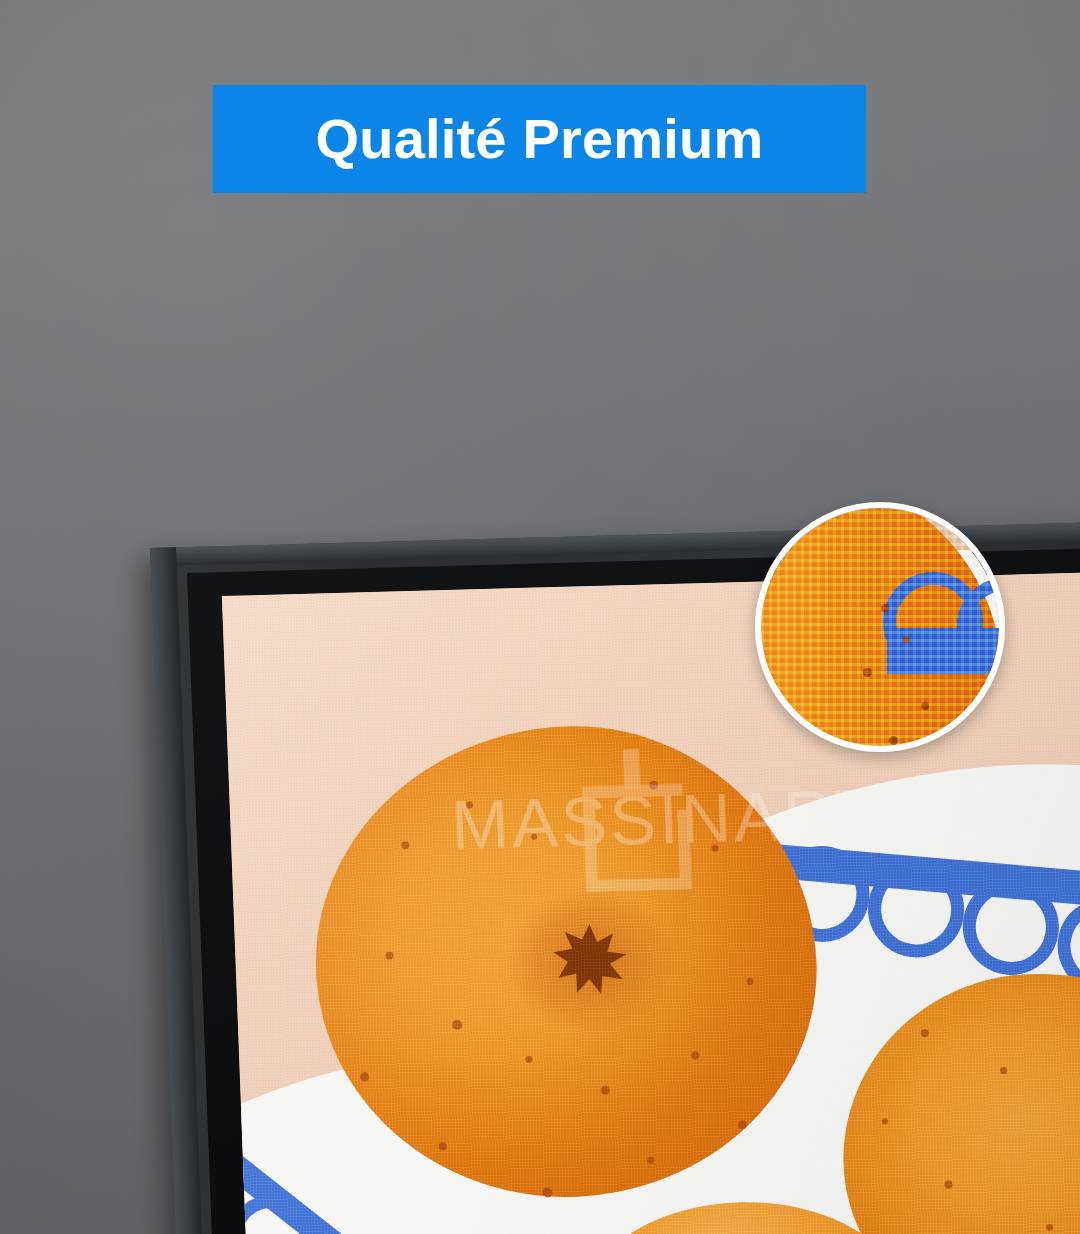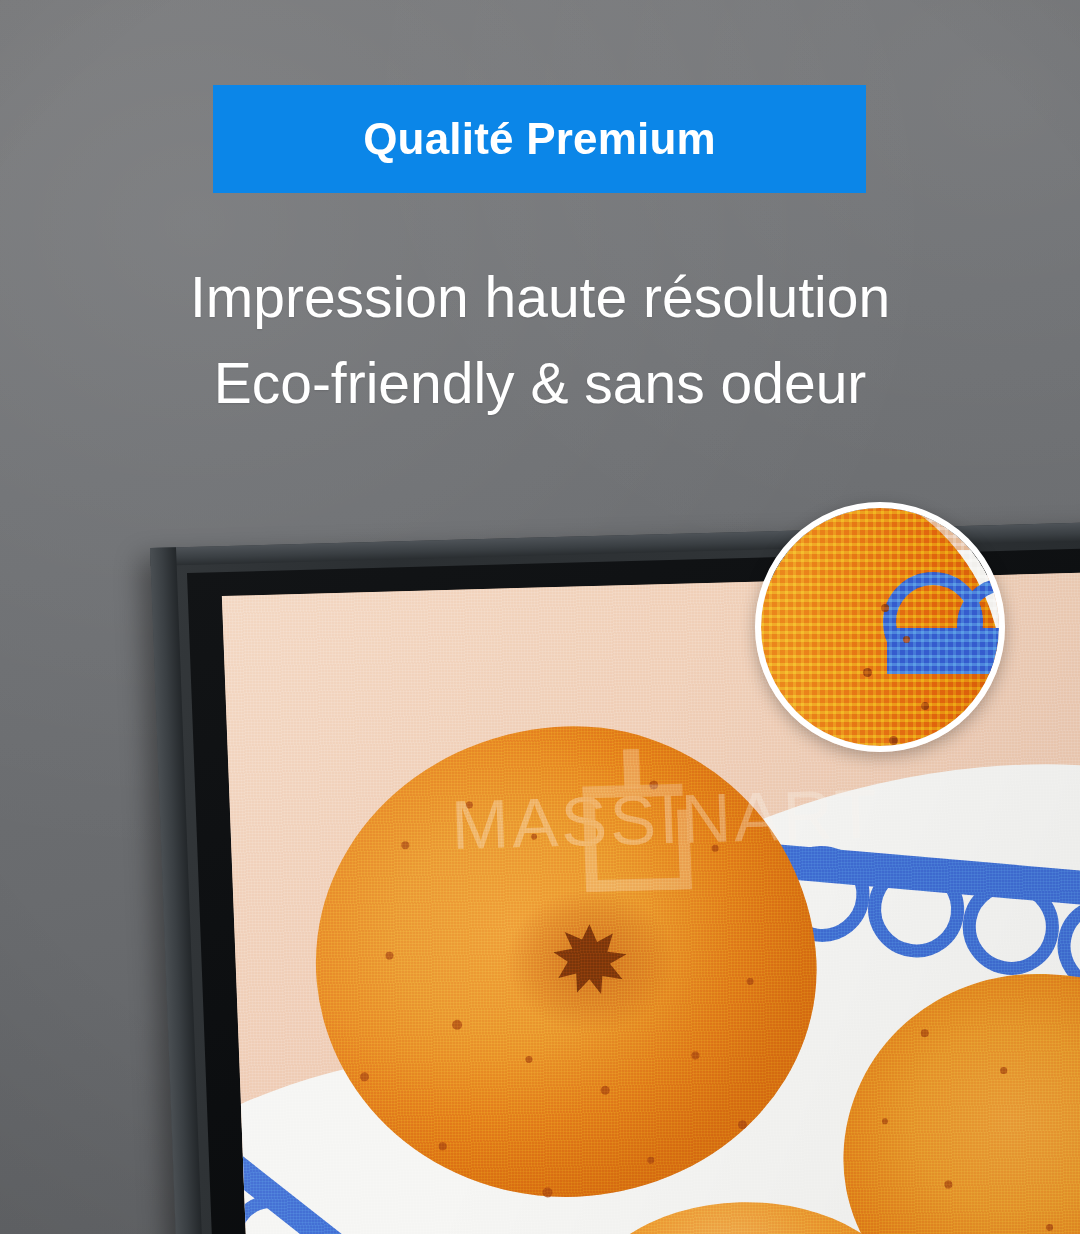--- a/index.html
+++ b/index.html
@@ -23,21 +23,21 @@
     background:radial-gradient(130% 110% at 50% 42%, rgba(0,0,0,0) 45%, rgba(0,0,0,.17) 100%);
   }
 
   
   .banner{
     position:absolute;left:213px;top:85px;width:653px;height:108px;
     background:#0b86e8;
     display:flex;align-items:center;justify-content:center;
   }
   .banner-text{
-    color:#ffffff;font-size:44px;font-weight:bold;letter-spacing:.2px;
+    color:#ffffff;font-size:56px;font-weight:bold;letter-spacing:.2px;
     line-height:1;white-space:nowrap;
   }
 
   
   .subtitle{
     position:absolute;left:0;top:255px;width:1080px;
     text-align:center;color:#ffffff;
     font-size:57px;line-height:1.5;font-weight:400;
     text-shadow:0 1px 2px rgba(0,0,0,.12);
   }
@@ -210,24 +210,20 @@
 
 <div class="stage">
 
   <div class="wall"></div>
   <div class="wall-vig"></div>
 
   <div class="banner">
     <span class="banner-text">Qualité Premium</span>
   </div>
 
-  <div class="subtitle">
-    <span class="l">Impression haute résolution</span>
-    <span class="l">Eco-friendly &amp; sans odeur</span>
-  </div>
 
   <div class="artwork">
     <div class="frame-outer">
       <div class="frame-bevel-t"></div>
       <div class="frame-bevel-l"></div>
     </div>
     <div class="frame-gap"></div>
 
     <div class="canvas">
       <div class="peach-bg"></div>

